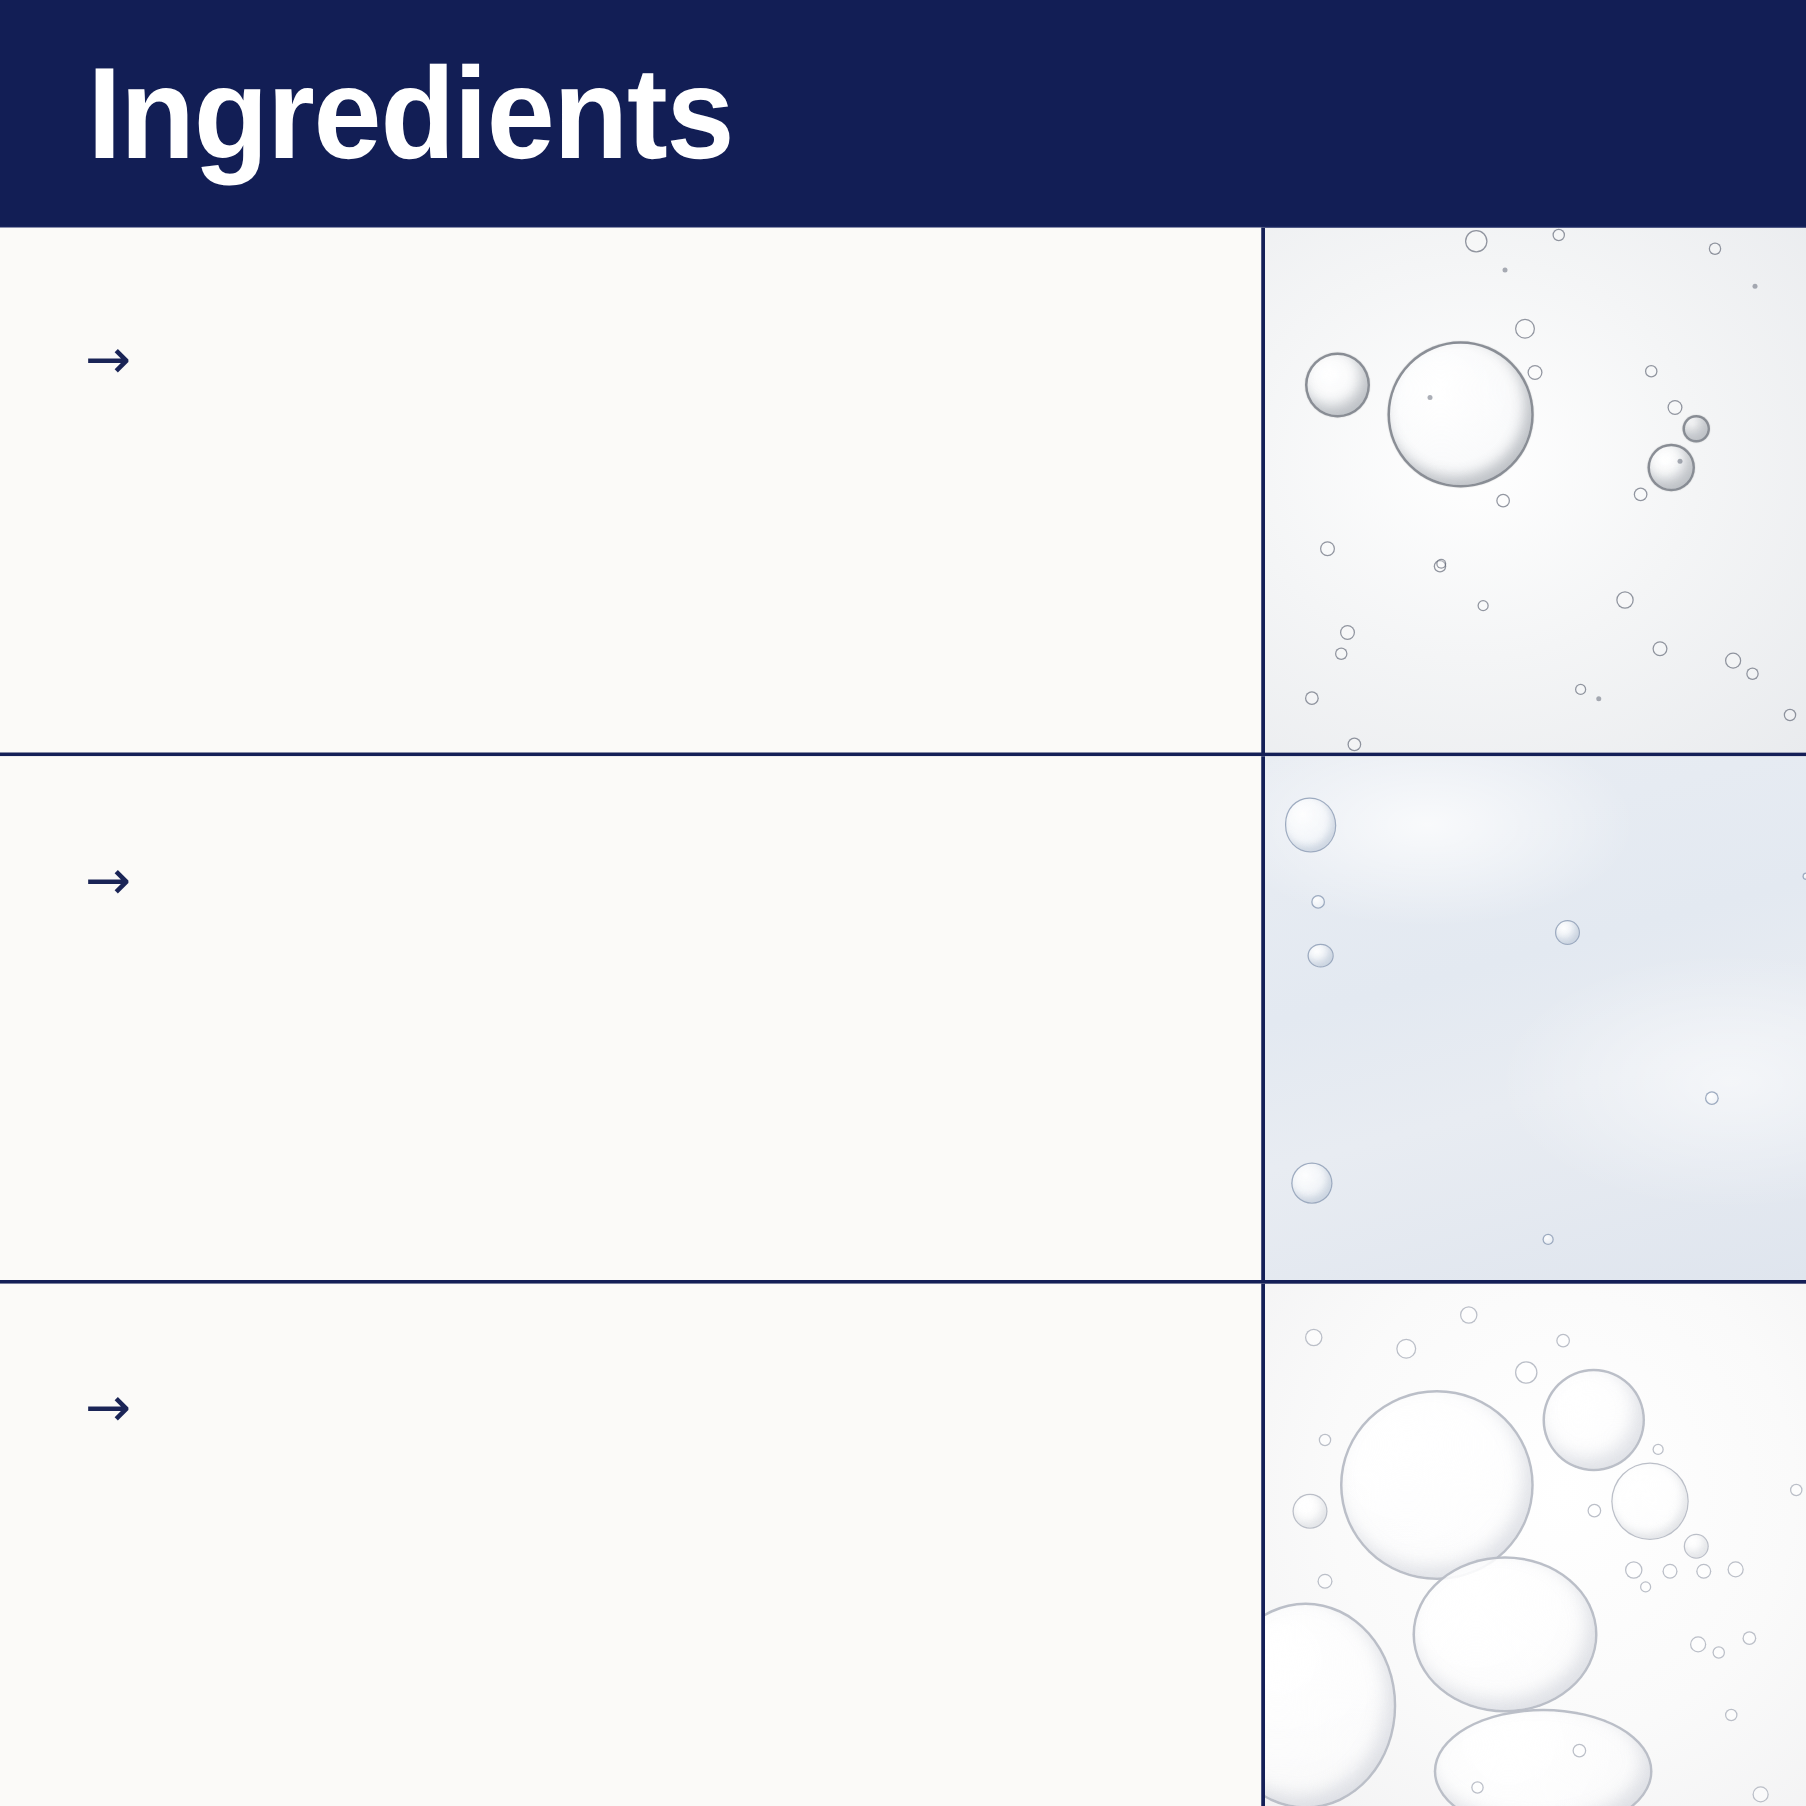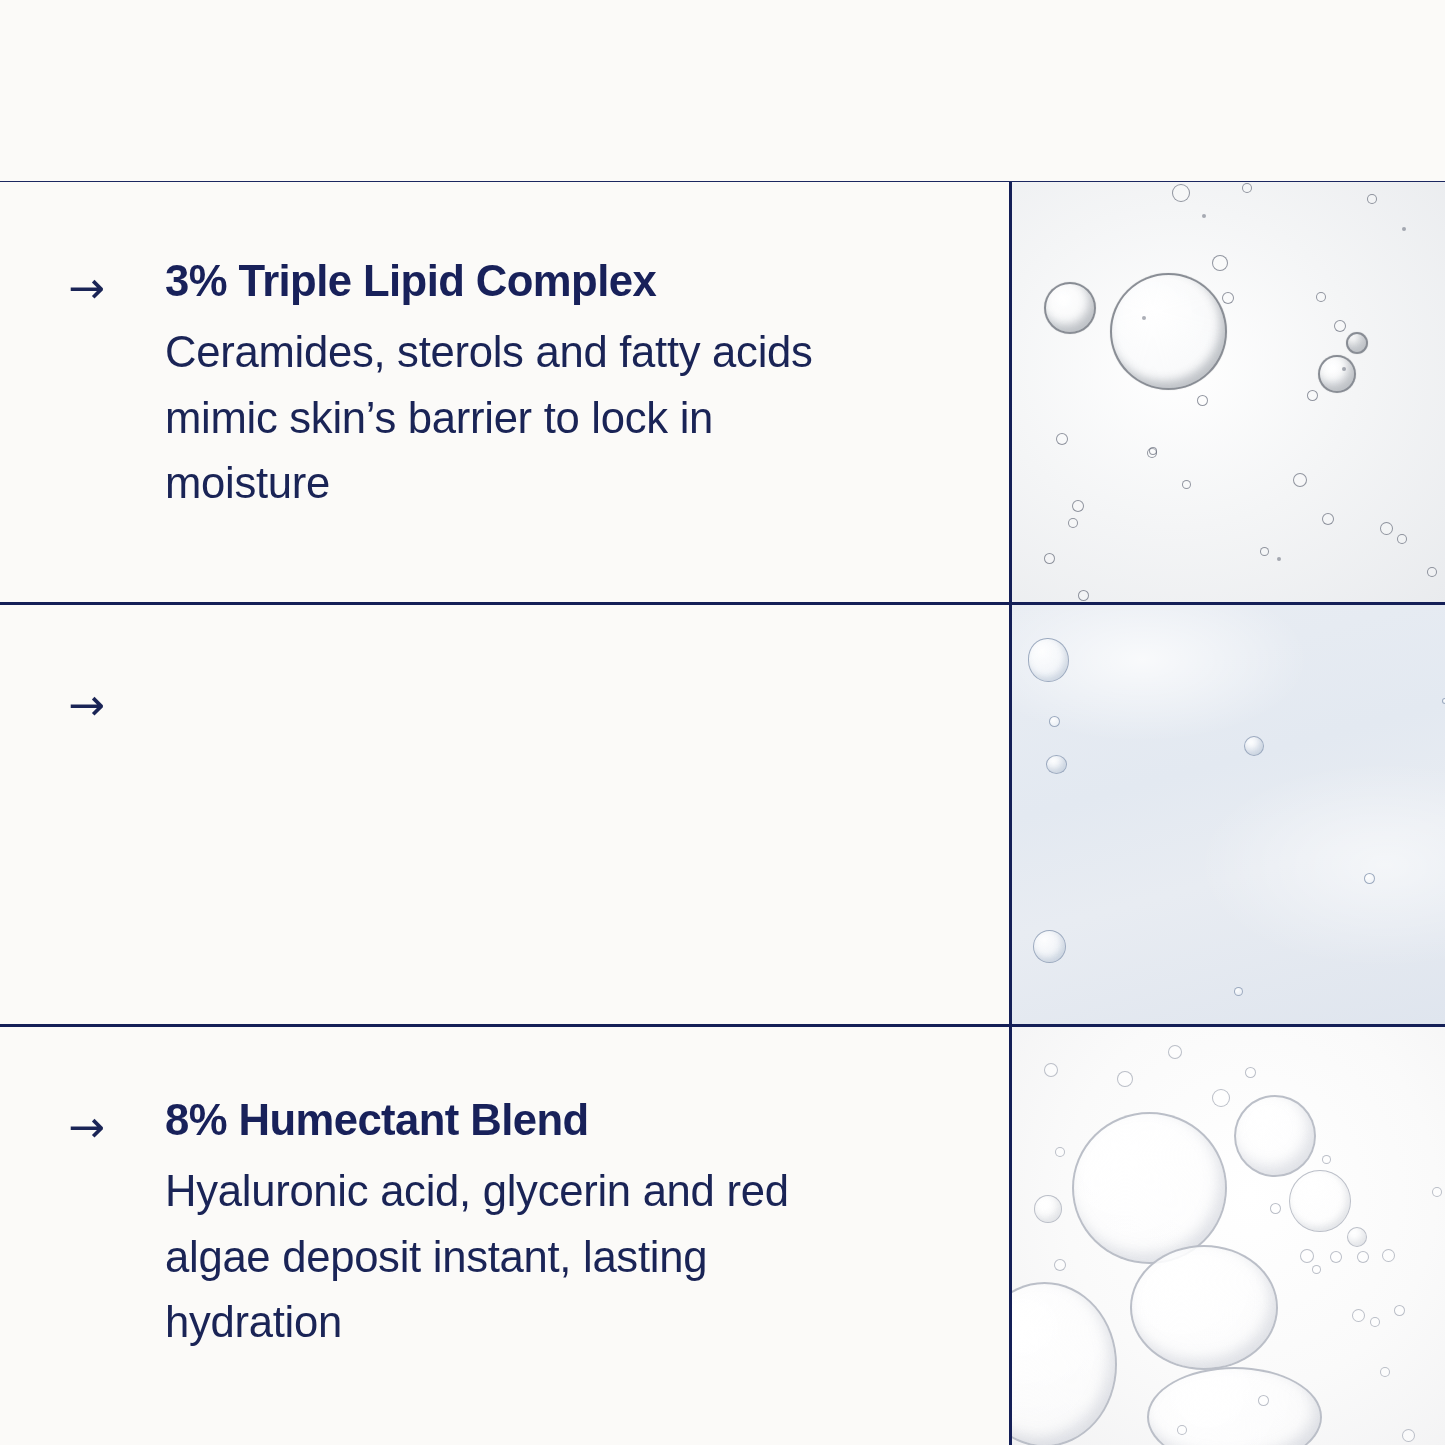--- a/index.html
+++ b/index.html
@@ -158,31 +158,30 @@
     box-shadow:inset -6px -8px 14px rgba(170,176,188,.35);
   }
   .b3.mid{ border-width:1.5px; box-shadow:inset -3px -4px 7px rgba(170,176,188,.32); }
   .b3.tiny{ border-width:1px; box-shadow:none; background:rgba(255,255,255,.5); }
 </style>
 </head>
 <body>
 
 <div class="page">
 
+  <div class="header">
+    <div class="header-title">Ingredients</div>
+  </div>
   <div class="header-rule"></div>
 
   <div class="body-grid">
 
     <div class="text-cell row-1">
       <div class="row-inner">
         <div class="arrow">→</div>
-        <div class="copy">
-          <div class="ing-title">3% Triple Lipid Complex</div>
-          <div class="ing-desc">Ceramides, sterols and fatty acids mimic skin’s barrier to lock in moisture</div>
-        </div>
       </div>
     </div>
     <div class="img-cell">
       <div class="tex-1"></div>
       <div class="b1 ring" style="left:32px;top:100px;width:52px;height:52px;"></div>
       <div class="b1 ring" style="left:98px;top:91px;width:117px;height:117px;"></div>
       <div class="b1 ring" style="left:306px;top:173px;width:38px;height:38px;"></div>
       <div class="b1 ring" style="left:334px;top:150px;width:22px;height:22px;"></div>
       <div class="b1 small" style="left:160px;top:2px;width:18px;height:18px;"></div>
       <div class="b1 small" style="left:230px;top:1px;width:10px;height:10px;"></div>
@@ -227,24 +226,20 @@
       <div class="b2" style="left:232px;top:131px;width:20px;height:20px;"></div>
       <div class="b2 tiny" style="left:352px;top:268px;width:11px;height:11px;"></div>
       <div class="b2" style="left:21px;top:325px;width:33px;height:33px;"></div>
       <div class="b2 tiny" style="left:222px;top:382px;width:9px;height:9px;"></div>
       <div class="b2 tiny" style="left:430px;top:93px;width:6px;height:6px;"></div>
     </div>
 
     <div class="text-cell row-3 last">
       <div class="row-inner">
         <div class="arrow">→</div>
-        <div class="copy">
-          <div class="ing-title">8% Humectant Blend</div>
-          <div class="ing-desc">Hyaluronic acid, glycerin and red algae deposit instant, lasting hydration</div>
-        </div>
       </div>
     </div>
     <div class="img-cell last">
       <div class="tex-3"></div>
       <div class="b3" style="left:60px;top:85px;width:155px;height:152px;"></div>
       <div class="b3" style="left:222px;top:68px;width:82px;height:82px;"></div>
       <div class="b3 mid" style="left:277px;top:143px;width:62px;height:62px;"></div>
       <div class="b3" style="left:118px;top:218px;width:148px;height:125px;"></div>
       <div class="b3" style="left:-40px;top:255px;width:145px;height:165px;"></div>
       <div class="b3" style="left:135px;top:340px;width:175px;height:100px;"></div>

